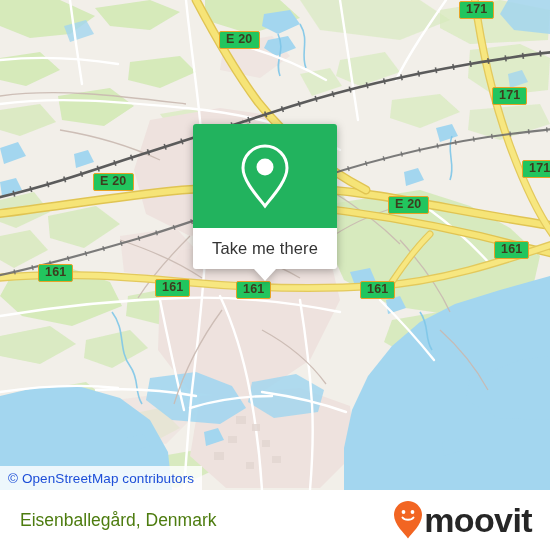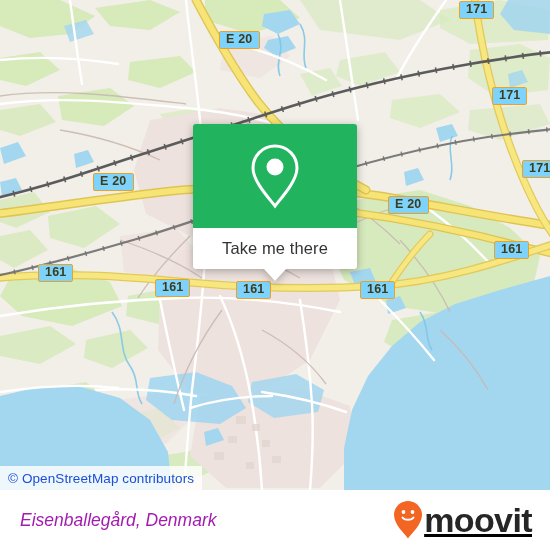--- a/index.html
+++ b/index.html
@@ -39,21 +39,21 @@
     color: #1d4ed8;
     letter-spacing: 0.1px;
     white-space: nowrap;
     z-index: 30;
   }
 
   
   #popup {
     position: absolute;
     left: 193px; top: 124px;
-    width: 164px;
+    width: 144px;
     z-index: 40;
     filter: drop-shadow(0 2px 4px rgba(0,0,0,0.30));
   }
   #popup-green {
     height: 104px;
     background: #22b35e;
     border-radius: 3px 3px 0 0;
     display: flex;
     align-items: center;
     justify-content: center;
@@ -89,45 +89,43 @@
     left: 0; top: 490px;
     width: 550px; height: 60px;
     background: #ffffff;
     z-index: 50;
   }
   #place-name {
     position: absolute;
     left: 20px; top: 50%;
     transform: translateY(-50%);
     font-size: 17.5px;
-    color: #a21caf;
+    color: #4d7c0f;
     white-space: nowrap;
-    font-style: italic;
   }
   #logo {
     position: absolute;
     right: 18px; top: 50%;
     transform: translateY(-50%);
     display: flex;
     align-items: center;
-    text-decoration: underline;
   }
   #logo-word {
     font-size: 34px;
     font-weight: bold;
     color: #262626;
     letter-spacing: -0.6px;
     margin-left: 1px;
     line-height: 1;
   }
 
   
   .shield {
     position: absolute;
-    background: #7dd3fc;
+    background: #22c55e;
     border: 1.6px solid #e8a326;
     border-radius: 2px;
     color: #3d3d1e;
     font-size: 12.5px;
     font-weight: bold;
     padding: 1px 6px 2px 6px;
     line-height: 13px;
     white-space: nowrap;
     letter-spacing: 0.2px;
   }

